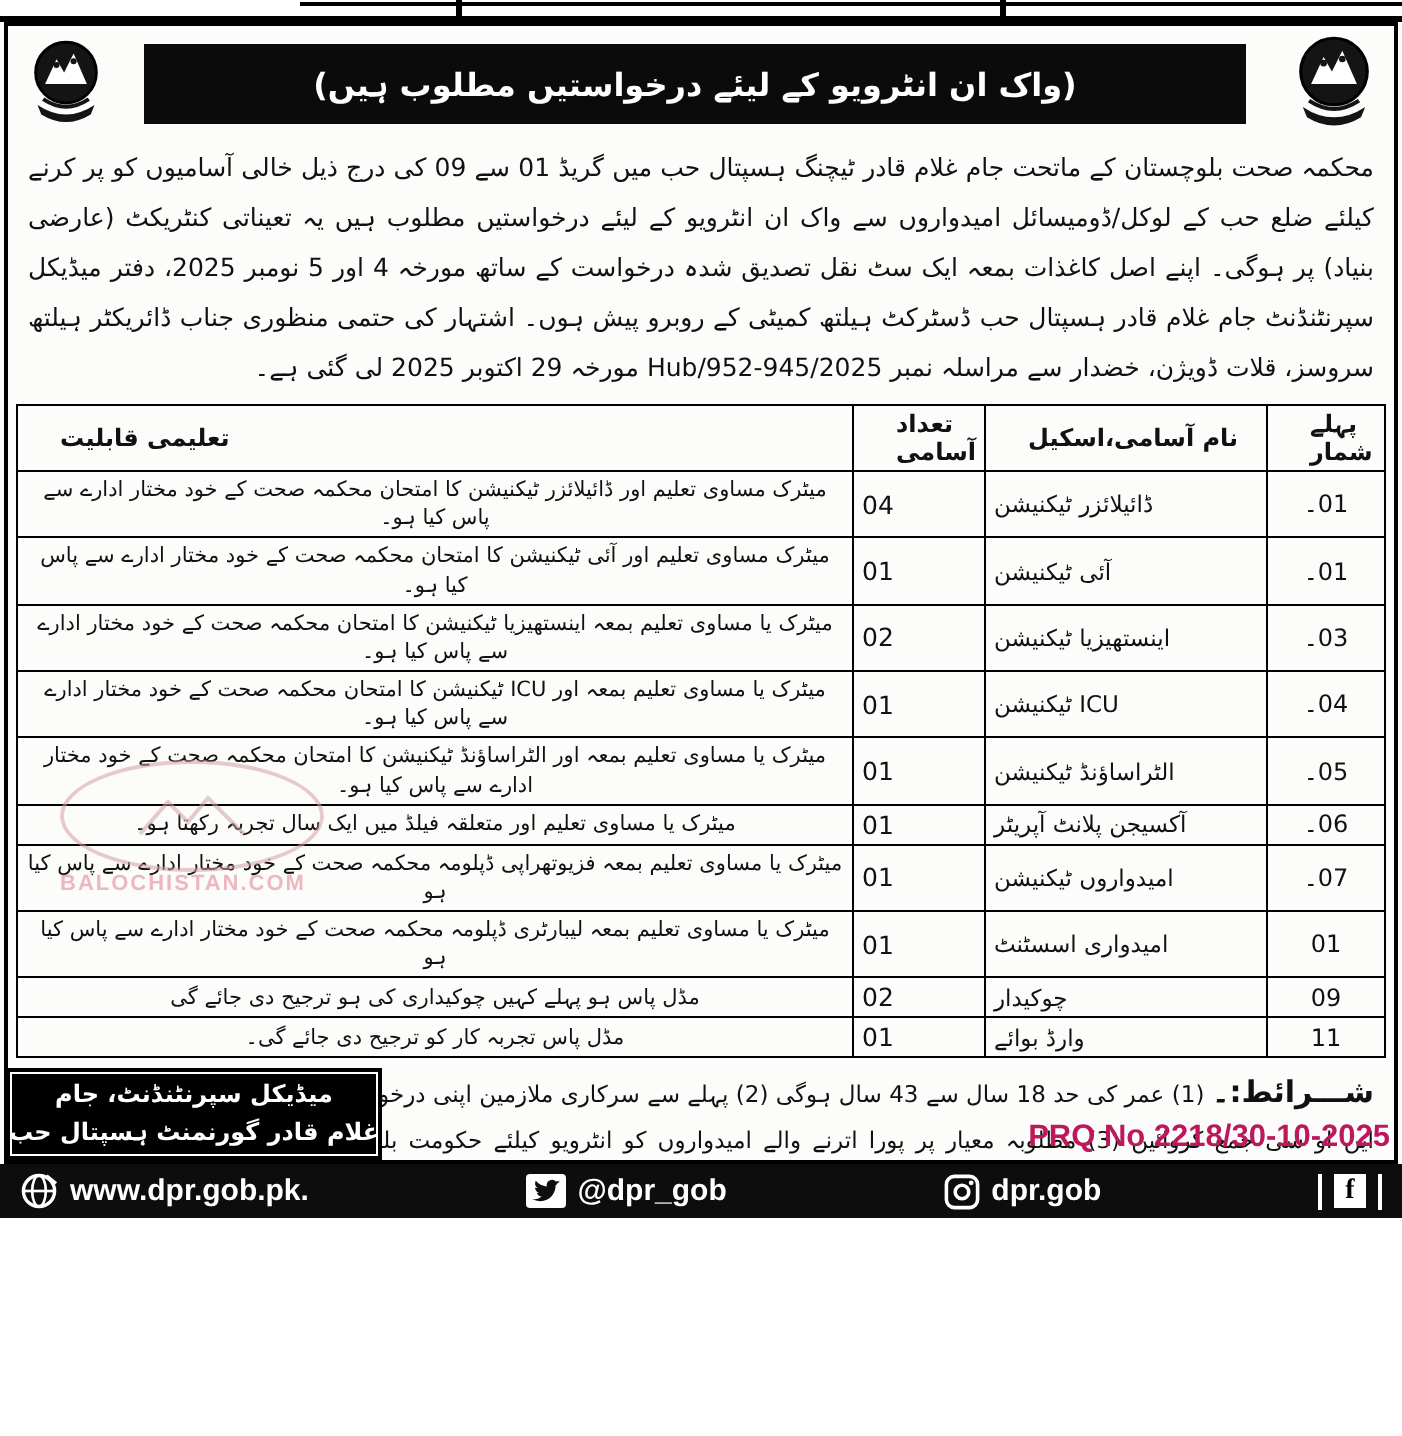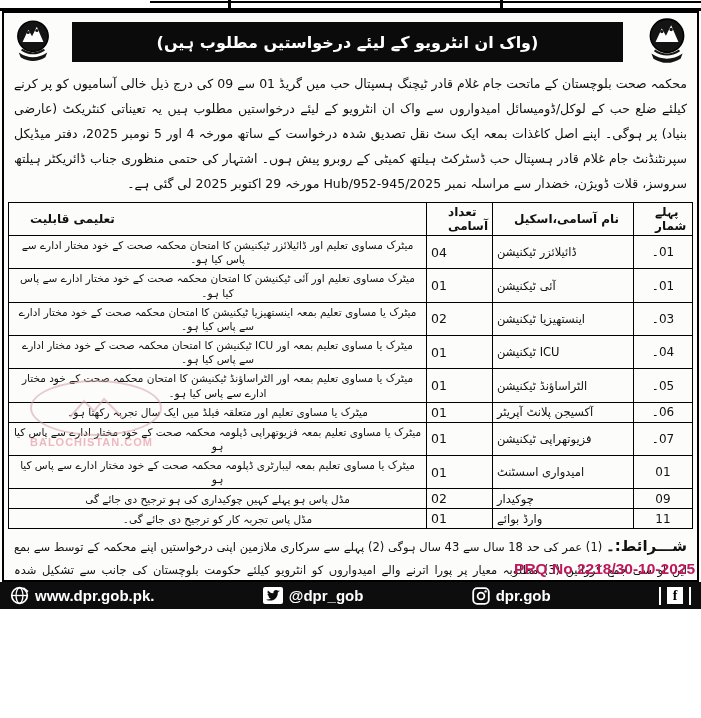--- a/index.html
+++ b/index.html
@@ -146,21 +146,21 @@
             <td class="col-qual">میٹرک یا مساوی تعلیم بمعہ اور الٹراساؤنڈ ٹیکنیشن کا امتحان محکمہ صحت کے خود مختار ادارے سے پاس کیا ہو۔</td>
           </tr>
           <tr>
             <td class="col-sno">06۔</td>
             <td class="col-post">آکسیجن پلانٹ آپریٹر</td>
             <td class="col-count">01</td>
             <td class="col-qual">میٹرک یا مساوی تعلیم اور متعلقہ فیلڈ میں ایک سال تجربہ رکھتا ہو۔</td>
           </tr>
           <tr>
             <td class="col-sno">07۔</td>
-            <td class="col-post">فزیوتھراپی ٹیکنیشن</td>
+            <td class="col-post">امیدواروں ٹیکنیشن</td>
             <td class="col-count">01</td>
             <td class="col-qual">میٹرک یا مساوی تعلیم بمعہ فزیوتھراپی ڈپلومہ محکمہ صحت کے خود مختار ادارے سے پاس کیا ہو</td>
           </tr>
           <tr>
             <td class="col-sno">01</td>
             <td class="col-post">امیدواری اسسٹنٹ</td>
             <td class="col-count">01</td>
             <td class="col-qual">میٹرک یا مساوی تعلیم بمعہ لیبارٹری ڈپلومہ محکمہ صحت کے خود مختار ادارے سے پاس کیا ہو</td>
           </tr>
           <tr>
@@ -187,20 +187,26 @@
 
   <div class="watermark">
     <div class="wm-circle">
       <svg width="60" height="26" viewBox="0 0 60 26">
         <path d="M4,22 L18,6 L28,16 L38,4 L56,22" fill="none" stroke="#d4a3aa" stroke-width="2"></path>
       </svg>
     </div>
     <div class="wm-text">BALOCHISTAN.COM</div>
   </div>
 
+  <div class="sig-box">
+    <div class="sig-inner">
+      <div>میڈیکل سپرنٹنڈنٹ، جام</div>
+      <div>غلام قادر گورنمنٹ ہسپتال حب</div>
+    </div>
+  </div>
 
   <div class="prq">PRQ No 2218/30-10-2025</div>
 
   <div class="footer">
     <div class="f-group">
       <span class="f-icon">
         <svg width="19" height="19" viewBox="0 0 20 20">
           <circle cx="10" cy="10" r="8.2" fill="none" stroke="#fff" stroke-width="1.8"></circle>
           <ellipse cx="10" cy="10" rx="3.6" ry="8.2" fill="none" stroke="#fff" stroke-width="1.4"></ellipse>
           <line x1="1.8" y1="10" x2="18.2" y2="10" stroke="#fff" stroke-width="1.4"></line>

